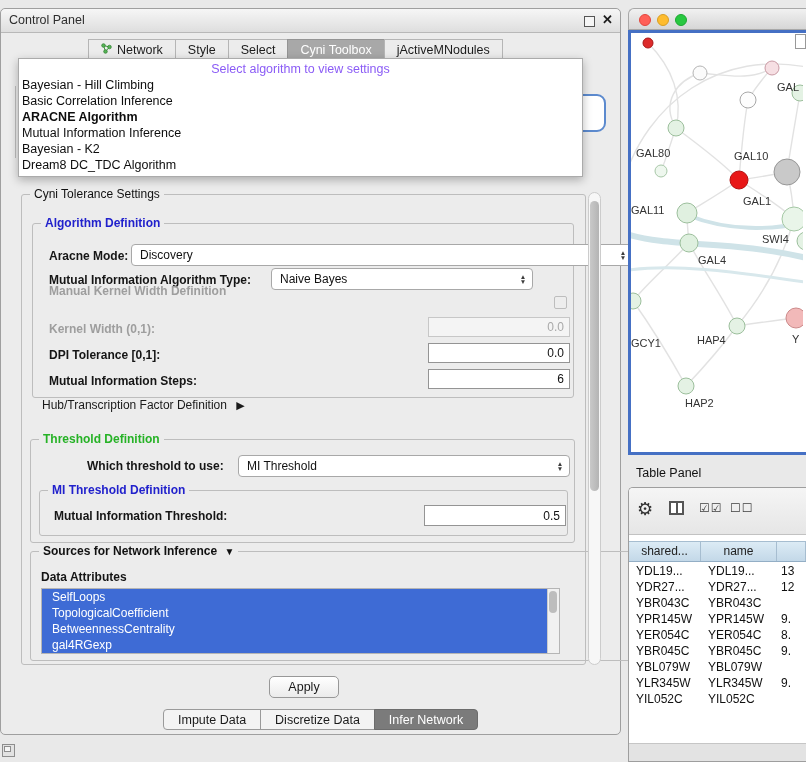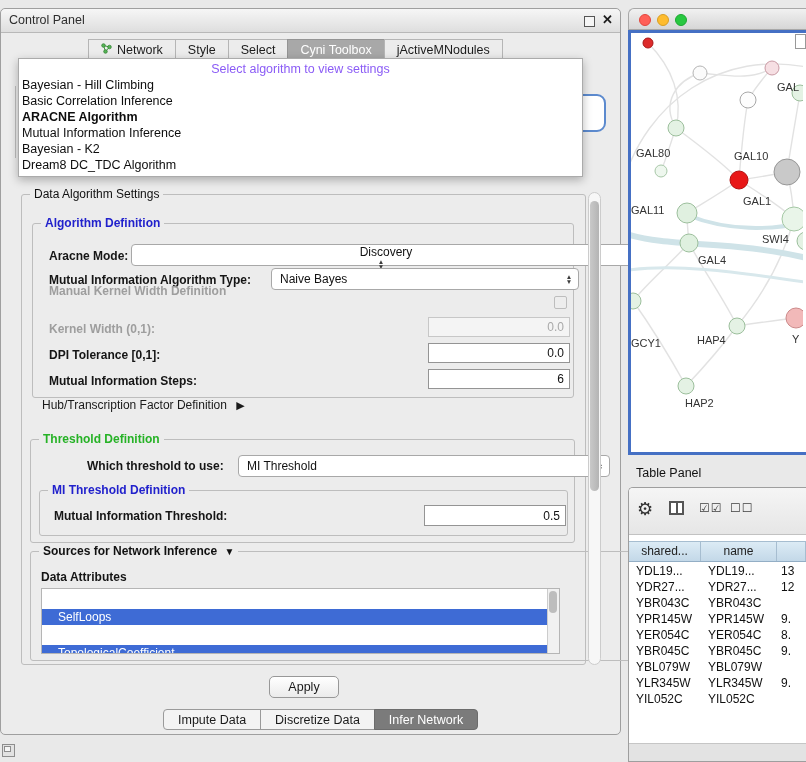--- a/index.html
+++ b/index.html
@@ -59,22 +59,22 @@
   .tinput.disabled{background:#f4f4f4;color:#a9a9a9;border-color:#c7c7c7;}
   .cb{position:absolute;width:13px;height:13px;background:#ededed;border:1px solid #bdbdbd;border-radius:2px;box-sizing:border-box;}
 
   .hub{position:absolute;left:20px;top:203px;font-weight:normal;font-size:12px;}
   .hub .tri{font-size:11px;margin-left:6px;}
 
   .src-title .tri{font-size:10px;margin-left:4px;}
 
   .attr-list{position:absolute;left:10px;top:36px;width:519px;height:66px;background:#fff;
       border:1px solid #b5b5b5;box-sizing:border-box;overflow:hidden;}
-  .attr-item{height:16px;line-height:16px;padding-left:16px;background:#3e6bd5;color:#fff;font-size:12px;
-      width:calc(100% - 12px);box-sizing:border-box;margin-top:20px;}
+  .attr-item{height:16px;line-height:16px;padding-left:10px;background:#3e6bd5;color:#fff;font-size:12px;
+      width:calc(100% - 12px);box-sizing:border-box;}
   .attr-scroll{position:absolute;right:0;top:0;bottom:0;width:12px;background:#f1f1f1;border-left:1px solid #ccc;box-sizing:border-box;}
   .attr-thumb{position:absolute;left:1px;top:2px;width:8px;height:22px;background:#bdbdbd;border-radius:4px;}
 
   .apply{position:absolute;left:268px;top:667px;width:70px;height:22px;border:1px solid #989898;border-radius:5px;
       background:linear-gradient(#ffffff,#ebebeb);text-align:center;line-height:20px;font-size:12.5px;box-sizing:border-box;}
 
   .btabs{position:absolute;left:145px;top:700px;height:21px;display:flex;}
   .btab{padding:0 14px;line-height:20px;border:1px solid #9a9a9a;margin-left:-1px;background:#f3f3f3;
       font-size:12.5px;white-space:nowrap;}
   .btab:first-child{border-radius:4px 0 0 4px;margin-left:17px;}
@@ -168,36 +168,36 @@
     <div class="popup-header">Select algorithm to view settings</div>
     <div class="popup-item">Bayesian - Hill Climbing</div>
     <div class="popup-item">Basic Correlation Inference</div>
     <div class="popup-item bold">ARACNE Algorithm</div>
     <div class="popup-item">Mutual Information Inference</div>
     <div class="popup-item">Bayesian - K2</div>
     <div class="popup-item">Dream8 DC_TDC Algorithm</div>
   </div>
 
   <div class="settings">
-    <span class="legend plain">Data Algorithm Settings</span>
+    <span class="legend plain">Cyni Tolerance Settings</span>
 
     <div class="group" style="left:10px;top:28px;width:542px;height:175px;">
       <span class="legend blue">Algorithm Definition</span>
 
       <span class="lbl" style="left:16px;top:25px;">Aracne Mode:</span>
-      <div class="combo" style="left:98px;top:20px;width:502px;height:22px;flex-direction:column;">
+      <div class="combo" style="left:98px;top:20px;width:502px;height:22px;">
         <span class="val">Discovery</span>
         <span class="arrows">
           <span>▲</span>
             <span>▼</span>
         </span>
       </div>
 
       <span class="lbl" style="left:16px;top:49px;">Mutual Information Algorithm Type:</span>
-      <div class="combo" style="left:238px;top:44px;width:308px;height:22px;">
+      <div class="combo" style="left:238px;top:44px;width:262px;height:22px;">
         <span class="val">Naive Bayes</span>
         <span class="arrows">
           <span>▲</span>
             <span>▼</span>
         </span>
       </div>
 
       <span class="lbl gray" style="left:16px;top:60px;">Manual Kernel Width Definition</span>
       <span class="cb" style="left:521px;top:72px;"></span>
 
@@ -213,21 +213,21 @@
 
     <div class="hub">
       <span>Hub/Transcription Factor Definition</span>
       <span class="tri">▶</span>
     </div>
 
     <div class="group" style="left:8px;top:244px;width:545px;height:104px;">
       <span class="legend green" style="background:#ececec;">Threshold Definition</span>
 
       <span class="lbl" style="left:56px;top:19px;">Which threshold to use:</span>
-      <div class="combo" style="left:207px;top:15px;width:372px;height:22px;">
+      <div class="combo" style="left:207px;top:15px;width:332px;height:22px;">
         <span class="val">MI Threshold</span>
         <span class="arrows">
           <span>▲</span>
             <span>▼</span>
         </span>
       </div>
 
       <div class="group" style="left:8px;top:50px;width:529px;height:46px;">
         <span class="legend blue">MI Threshold Definition</span>
         <span class="lbl" style="left:14px;top:18px;">Mutual Information Threshold:</span>

